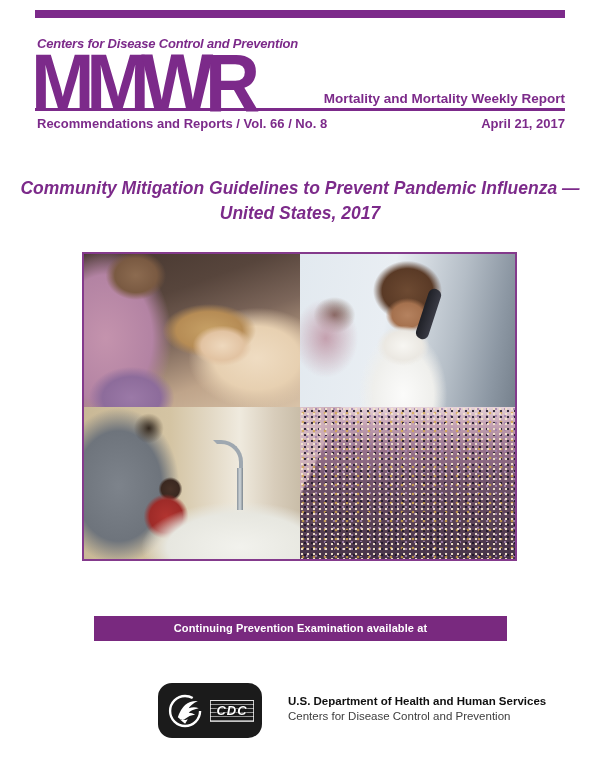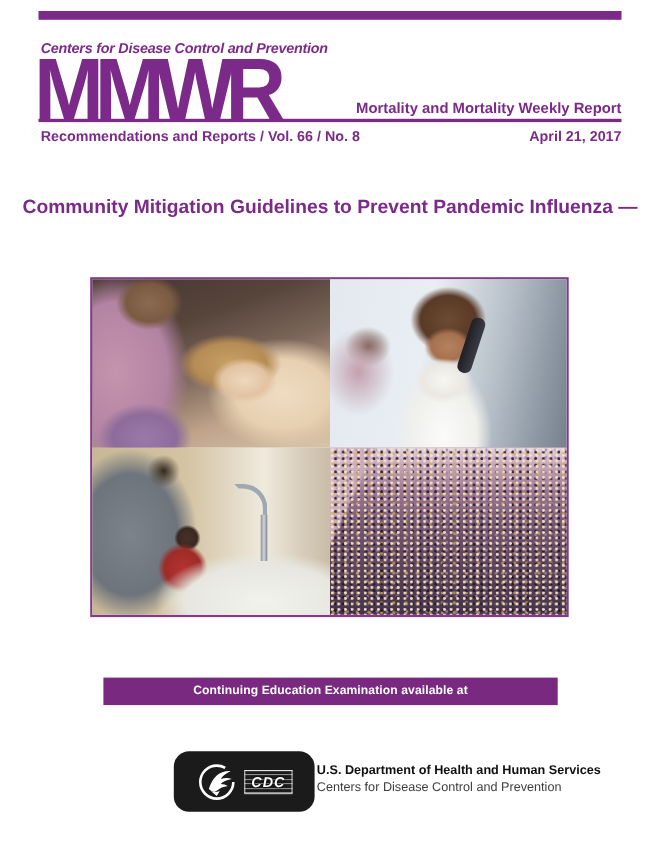--- a/index.html
+++ b/index.html
@@ -47,21 +47,21 @@
     right:35px;top:116px;
     color:var(--purple);
     font-size:13px;font-weight:600;text-align:center;
   }
 
   
   .report-title{
     left:0;top:176px;width:600px;
     color:var(--purple);
     font-size:17.5px;font-weight:bold;
-    text-align:center;line-height:1.45;
+    text-align:center;line-height:1.45;font-style:italic;
   }
 
   
   .photo-grid{
     left:82px;top:252px;width:435px;height:309px;
     box-sizing:border-box;border:2px solid #843a8c;
     display:grid;grid-template-columns:1fr 1fr;grid-template-rows:153px 1fr;
   }
   .photo{position:relative;overflow:hidden;}
   .photo-sick-child{
@@ -124,21 +124,21 @@
     left:94px;top:616px;width:413px;height:25px;
     background:var(--banner-purple);
     color:#ffffff;font-size:11px;font-weight:bold;
     text-align:center;line-height:25px;
     letter-spacing:0.1px;
   }
   .cme-banner a{color:#ffffff;text-decoration:none;}
 
   
   .footer-logo-box{
-    left:158px;top:683px;width:128px;height:55px;
+    left:158px;top:683px;width:104px;height:55px;
     background:#1b1b1b;border-radius:14px;
     display:flex;align-items:center;justify-content:center;gap:4px;
   }
   .hhs-eagle{width:40px;height:40px;}
   .cdc-logo{
     width:42px;height:20px;position:relative;
     background:repeating-linear-gradient(0deg, rgba(255,255,255,0.55) 0 1px, rgba(0,0,0,0) 1px 4px);
     border:1px solid rgba(255,255,255,0.75);
     display:flex;align-items:center;justify-content:center;
   }
@@ -163,36 +163,37 @@
 <div class="abs journal-name">Mortality and Mortality Weekly Report</div>
 
 <div class="abs header-rule"></div>
 
 <div class="abs series-info">Recommendations and Reports / Vol. 66 / No. 8</div>
 
 <div class="abs issue-date">April 21, 2017</div>
 
 <div class="abs report-title">
   <div>Community Mitigation Guidelines to Prevent Pandemic Influenza —</div>
+  <div>United States, 2017</div>
 </div>
 
 <div class="abs photo-grid">
   <div class="photo photo-sick-child" title="caregiver comforting sick child lying in bed"></div>
   <div class="photo photo-woman-phone" title="woman blowing nose into tissue while holding telephone">
     <div class="phone-shape"></div>
   </div>
   <div class="photo photo-handwash" title="adult helping young child wash hands at sink">
     <div class="faucet-shape"></div>
     <div class="faucet-pipe"></div>
   </div>
   <div class="photo photo-crowd" title="large stadium crowd"></div>
 </div>
 
 <div class="abs cme-banner">
-  <span>Continuing Education Examination available at </span><a href="#">http://www.cdc.gov/mmwr/cme/conted.html.</a>
+  <span>Continuing Prevention Examination available at </span><a href="#">http://www.cdc.gov/mmwr/cme/conted.html.</a>
 </div>
 
 <div class="abs footer-logo-box">
   <svg class="hhs-eagle" viewBox="0 0 44 44">
     <circle cx="21" cy="22" r="16.5" fill="none" stroke="#ffffff" stroke-width="2.6" stroke-dasharray="86 18"></circle>
     <path d="M13 29 Q19 10 35 11 Q27 15 25 19 Q31 17 36 19 Q27 21 25 24 Q29 24 32 26 Q25 27 22 30 Q18 34 13 29 Z" fill="#ffffff"></path>
     <path d="M15 31 Q19 33 24 31 L21 36 Z" fill="#ffffff"></path>
   </svg>
   <div class="cdc-logo">
     <span>CDC</span>

